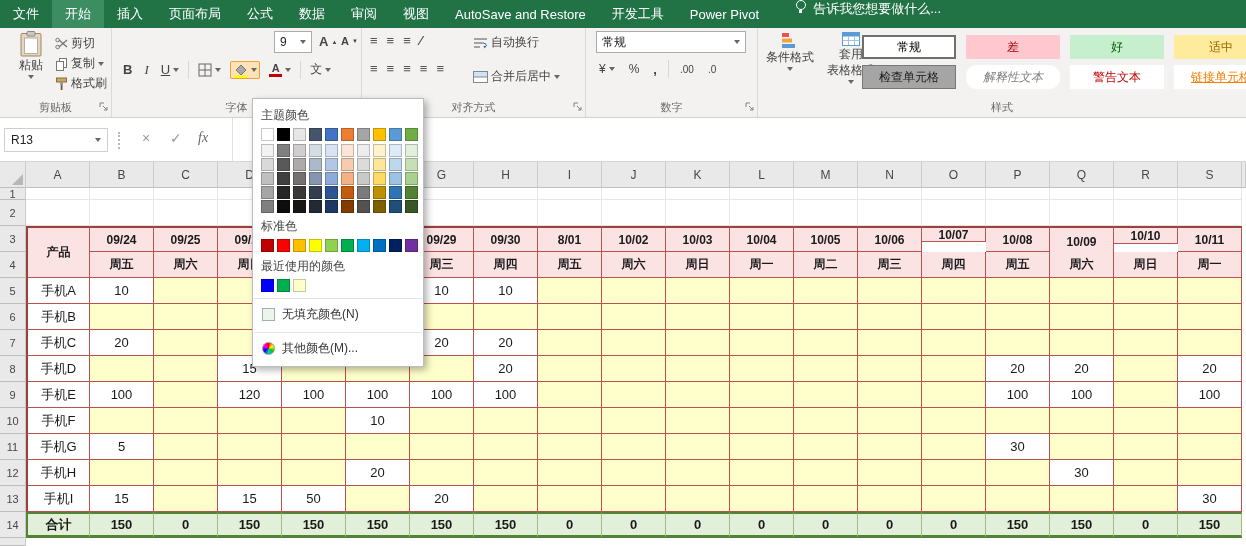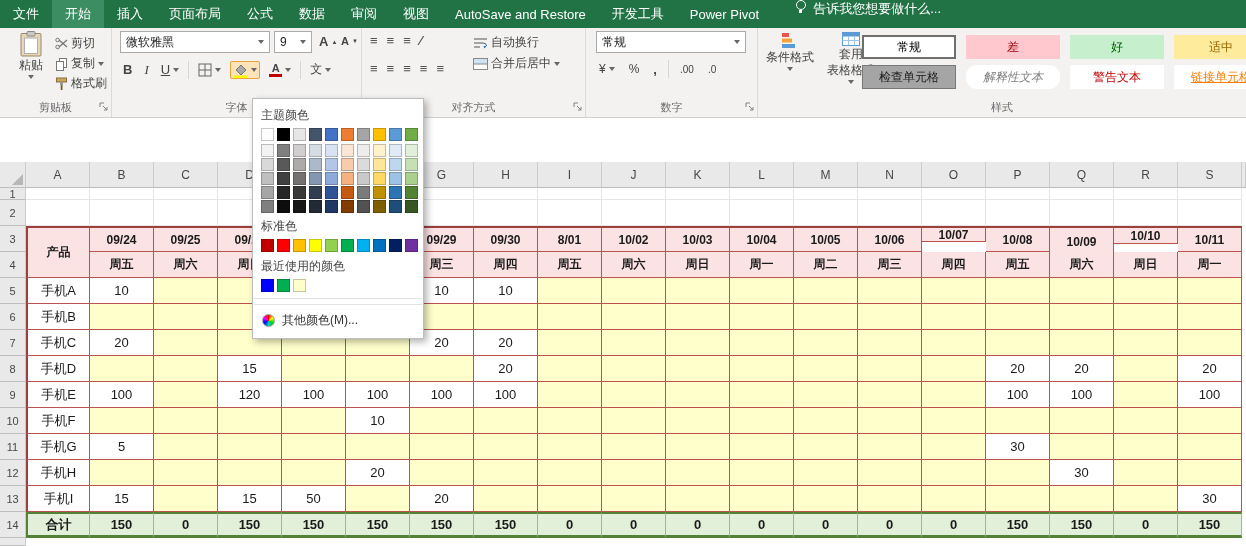--- a/index.html
+++ b/index.html
@@ -145,24 +145,20 @@
         <span>格式刷</span>
       </span>
       <div class="grplabel">剪贴板</div>
       <span class="launcher"><svg width="9" height="9">
             <path d="M1 1 H5 M1 1 V5" stroke="#828282" fill="none"></path>
             <path d="M4 4 L8 8 M8 5 V8 H5" stroke="#828282" fill="none"></path>
           </svg></span>
     </div>
 
     <div class="group" style="left:112px;width:250px">
-      <div class="combo" style="left:8px;top:3px;width:150px">
-        <span>微软雅黑</span>
-          <span class="dar"></span>
-      </div>
       <div class="combo" style="left:162px;top:3px;width:38px">
         <span>9</span>
           <span class="dar"></span>
       </div>
       <span class="sbtn abs" style="left:204px;top:5px">
           <span style="font-size:13px;font-weight:bold">A</span>
           <span class="tiny">▲</span>
         </span>
       <span class="sbtn abs" style="left:226px;top:6px">
           <span style="font-size:11px;font-weight:bold">A</span>
@@ -228,21 +224,21 @@
           </svg>
         <span>自动换行</span>
       </span>
       <div class="rowflex" style="left:8px;top:34px;gap:9px">
         <span class="eq">≡</span>
         <span class="eq">≡</span>
         <span class="eq">≡</span>
         <span class="eq">≡</span>
         <span class="eq">≡</span>
       </div>
-      <span class="sbtn abs" style="left:108px;top:26px">
+      <span class="sbtn abs" style="left:108px;top:39px">
         <svg width="15" height="12">
             <rect x="0.5" y="0.5" width="14" height="11" fill="#fff" stroke="#888"></rect>
             <rect x="0.5" y="0.5" width="14" height="5.5" fill="#cfe3f5" stroke="#888"></rect>
           </svg>
         <span>合并后居中</span>
         <span class="dar"></span>
       </span>
       <div class="grplabel">对齐方式</div>
       <span class="launcher"><svg width="9" height="9">
             <path d="M1 1 H5 M1 1 V5" stroke="#828282" fill="none"></path>
@@ -302,20 +298,31 @@
           <div class="chip" style="background: rgb(255, 235, 156); color: rgb(156, 101, 0);">适中</div>
           <div class="chip boxed" style="background: rgb(165, 165, 165); color: rgb(26, 26, 26);">检查单元格</div>
           <div class="chip" style="background: rgb(255, 255, 255); color: rgb(127, 127, 127); font-style: italic; border-radius: 11px;">解释性文本</div>
           <div class="chip" style="background: rgb(255, 255, 255); color: rgb(192, 0, 0);">警告文本</div>
           <div class="chip" style="background: rgb(255, 255, 255); color: rgb(250, 125, 0); text-decoration: underline;">链接单元格</div>
         </div>
       <div class="grplabel">样式</div>
     </div>
   </div>
 
+  <div class="fbar">
+    <div class="namebox">
+      <span>R13</span>
+      <span class="dar"></span>
+    </div>
+    <div class="vdots"></div>
+    <span class="fxbtn" style="left:142px">×</span>
+    <span class="fxbtn" style="left:170px">✓</span>
+    <span class="fxbtn fxit" style="left:198px">fx</span>
+    <div class="finput"></div>
+  </div>
 
   <div class="sheetwrap" id="grid">
       <div class="gc ch" style="left: 0px; top: 0px; width: 26px; height: 26px;">
         <div class="satri"></div>
       </div>
       <div class="gc ch" style="left: 26px; top: 0px; width: 64px; height: 26px;">A</div>
       <div class="gc ch" style="left: 90px; top: 0px; width: 64px; height: 26px;">B</div>
       <div class="gc ch" style="left: 154px; top: 0px; width: 64px; height: 26px;">C</div>
       <div class="gc ch" style="left: 218px; top: 0px; width: 64px; height: 26px;">D</div>
       <div class="gc ch" style="left: 282px; top: 0px; width: 64px; height: 26px;">E</div>
@@ -705,20 +712,24 @@
         <div class="sw" title="#002060" style="background: rgb(0, 32, 96);"></div>
         <div class="sw" title="#7030A0" style="background: rgb(112, 48, 160);"></div>
       </div>
     <div class="cp-label">最近使用的颜色</div>
     <div class="swrow" id="recent-row">
         <div class="sw" title="#0000FF" style="background: rgb(0, 0, 255);"></div>
         <div class="sw" title="#00B050" style="background: rgb(0, 176, 80);"></div>
         <div class="sw" title="#FFFFCC" style="background: rgb(255, 255, 204);"></div>
       </div>
     <div class="cp-sep"></div>
+    <div class="cp-item">
+      <span class="nofill-icon"></span>
+      <span>无填充颜色(N)</span>
+    </div>
     <div class="cp-sep"></div>
     <div class="cp-item">
       <span class="wheel"></span>
       <span>其他颜色(M)...</span>
     </div>
   </div>
 
 </div>
 
 </body></html>

